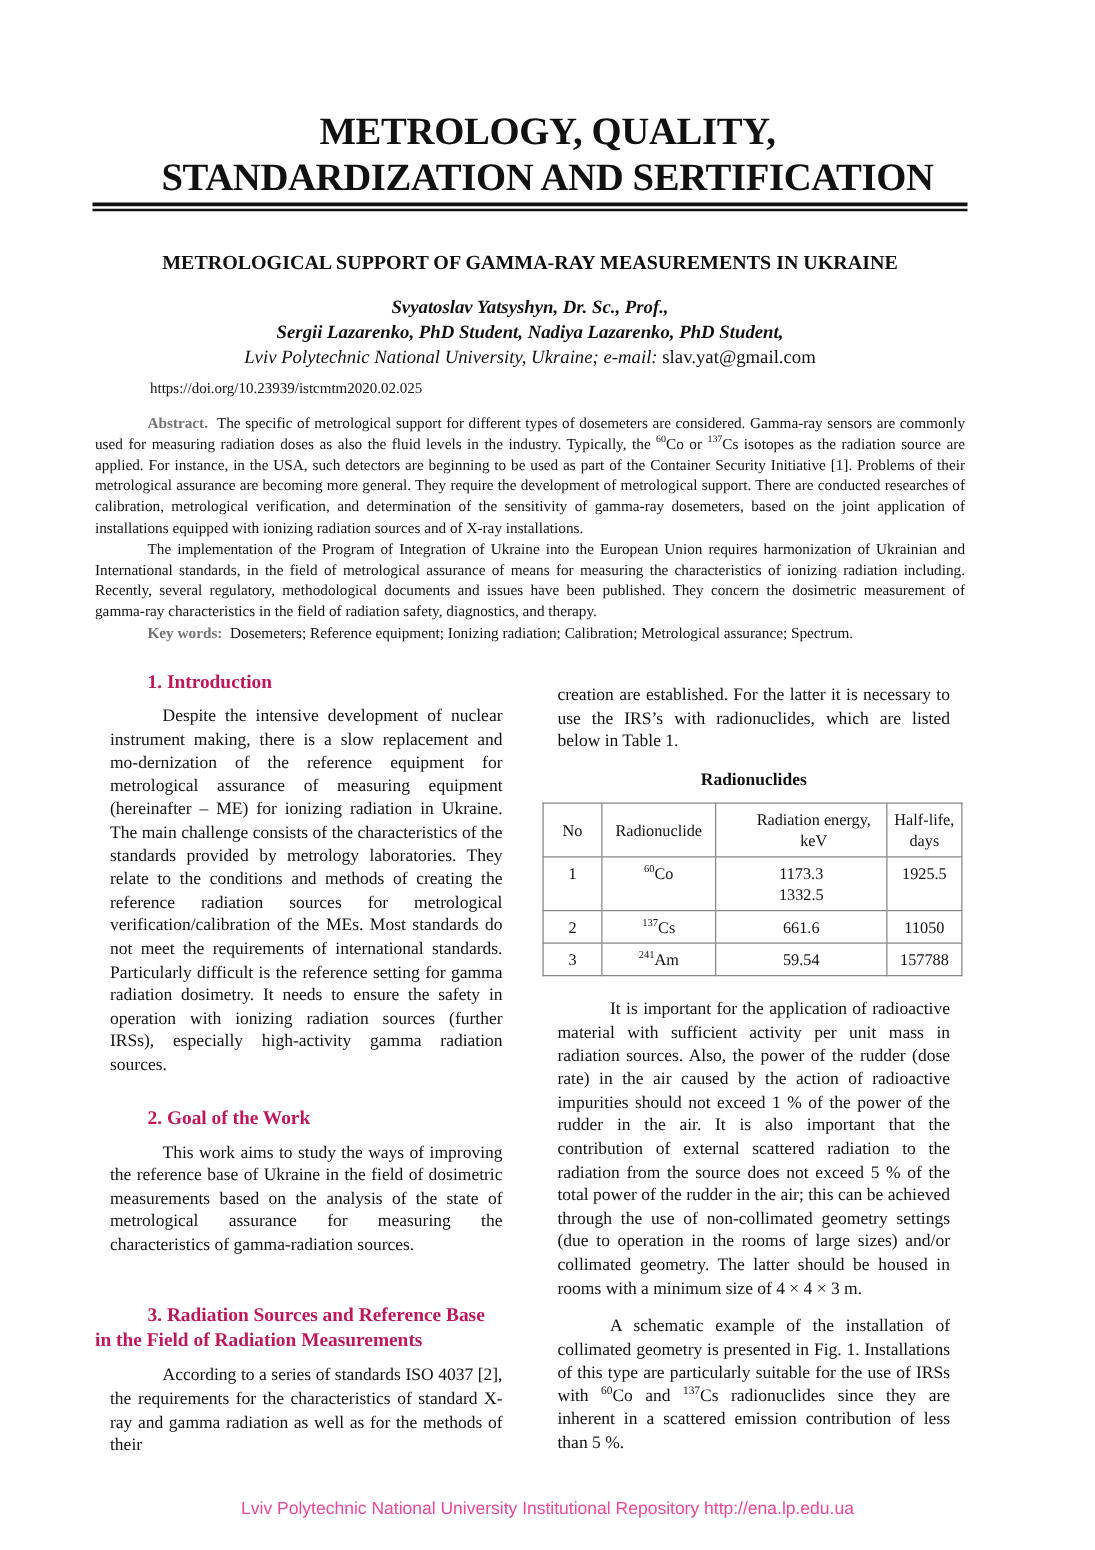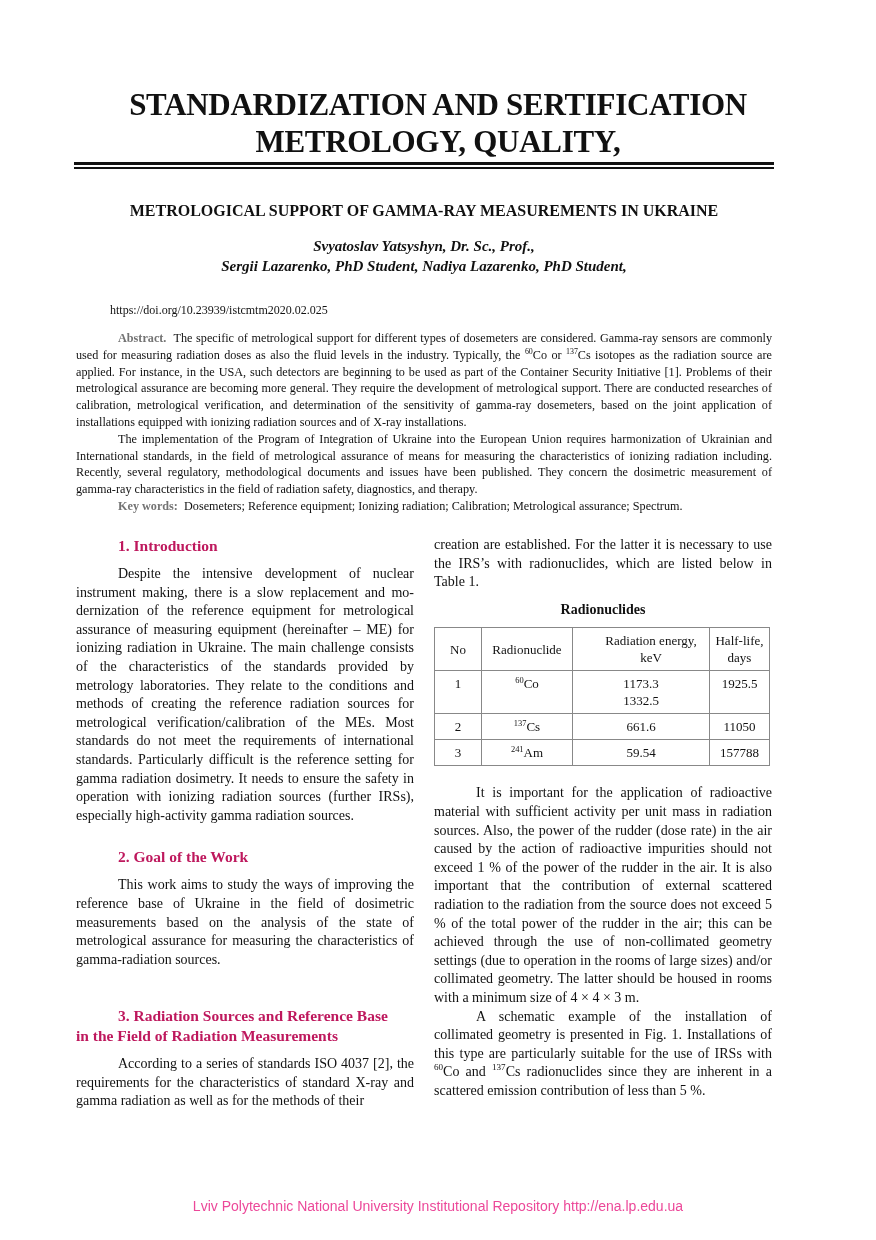--- a/index.html
+++ b/index.html
@@ -12,62 +12,66 @@
     letter-spacing: -0.3px; }
   .rule-thick { position: absolute; left: 74px; width: 700px; top: 162px; height: 3px; background: #111; }
   .rule-thin { position: absolute; left: 74px; width: 700px; top: 167px; height: 1.5px; background: #111; }
 
   .paper-title { position: absolute; left: 74px; width: 700px; top: 202px;
     text-align: center; font-weight: bold; font-size: 16px; }
   .authors { position: absolute; left: 74px; width: 700px; top: 236px; text-align: center;
     font-size: 15px; line-height: 20px; }
   .authors .bi { font-weight: bold; font-style: italic; }
   .authors .it { font-style: italic; }
-  .doi { position: absolute; left: 80px; top: 303px; font-size: 12px; padding-left: 30px; }
+  .doi { position: absolute; left: 90px; top: 303px; font-size: 12px; padding-left: 30px; }
 
   .abstract { position: absolute; left: 76px; width: 696px; top: 330px;
     font-size: 12.2px; line-height: 16.8px; text-align: justify; }
   .abstract p { margin: 0; text-indent: 42px; }
   .label { color: #737373; font-weight: bold; }
   sup { font-size: 0.65em; line-height: 0; vertical-align: super; }
 
   .col { position: absolute; font-size: 14px; line-height: 18.6px; text-align: justify; }
   .col-left { left: 76px; width: 338px; top: 536px; }
   .col-right { left: 434px; width: 338px; top: 536px; }
-  .col p { margin: 0; text-indent: 42px; }
+  .col p { margin: 12px; text-indent: 42px; }
   .sec-head { color: #be185d; font-weight: bold; font-size: 15.5px; line-height: 20px;
     text-indent: 42px; text-align: left; margin: 0; }
 
   .table-cap { text-align: right; font-style: italic; margin-top: 10px; }
   .table-title { text-align: center; font-weight: bold; margin-top: 9px; margin-bottom: 8px; text-indent: 0; }
   table.rad { border-collapse: collapse; width: 336px; font-size: 13px; line-height: 17px; margin-left: 0; }
   table.rad th, table.rad td { border: 1px solid #888; text-align: center; font-weight: normal; padding: 3px 4px; vertical-align: top; }
   table.rad th { vertical-align: middle; height: 36px; }
   table.rad td { padding-top: 4px; padding-bottom: 4px; }
 
   .footer { position: absolute; left: 0; width: 876px; top: 1198px; text-align: center;
     font-family: "Liberation Sans", "DejaVu Sans", sans-serif; font-size: 14px; color: #ec4899; }
 </style>
 </head>
 <body>
 
 <div class="page">
 
   <div class="journal-title">
+    <div>METROLOGY, QUALITY,</div>
     <div>STANDARDIZATION AND SERTIFICATION</div>
-    <div>METROLOGY, QUALITY,</div>
   </div>
   <div class="rule-thick"></div>
   <div class="rule-thin"></div>
 
   <div class="paper-title">METROLOGICAL SUPPORT OF GAMMA-RAY MEASUREMENTS IN UKRAINE</div>
 
   <div class="authors">
     <div class="bi">Svyatoslav Yatsyshyn, Dr. Sc., Prof.,</div>
     <div class="bi">Sergii Lazarenko, PhD Student, Nadiya Lazarenko, PhD Student,</div>
+    <div>
+      <span class="it">Lviv Polytechnic National University, Ukraine; e-mail:</span>
+      <span>slav.yat@gmail.com</span>
+    </div>
   </div>
 
   <div class="doi">https://doi.org/10.23939/istcmtm2020.02.025</div>
 
   <div class="abstract">
     <p><span class="label">Abstract.</span>&nbsp; <span>The specific of metrological support for different types of dosemeters are considered. Gamma-ray sensors are commonly used for measuring radiation doses as also the fluid levels in the industry. Typically, the </span><sup>60</sup><span>Co or </span><sup>137</sup><span>Cs isotopes as the radiation source are applied. For instance, in the USA, such detectors are beginning to be used as part of the Container Security Initiative [1]. Problems of their metrological assurance are becoming more general. They require the development of metrological support. There are conducted researches of calibration, metrological verification, and determination of the sensitivity of gamma-ray dosemeters, based on the joint application of installations equipped with ionizing radiation sources and of X-ray installations.</span></p>
     <p>The implementation of the Program of Integration of Ukraine into the European Union requires harmonization of Ukrainian and International standards, in the field of metrological assurance of means for measuring the characteristics of ionizing radiation including. Recently, several regulatory, methodological documents and issues have been published. They concern the dosimetric measurement of gamma-ray characteristics in the field of radiation safety, diagnostics, and therapy.</p>
     <p><span class="label">Key words:</span>&nbsp; <span>Dosemeters; Reference equipment; Ionizing radiation; Calibration; Metrological assurance; Spectrum.</span></p>
   </div>
 

